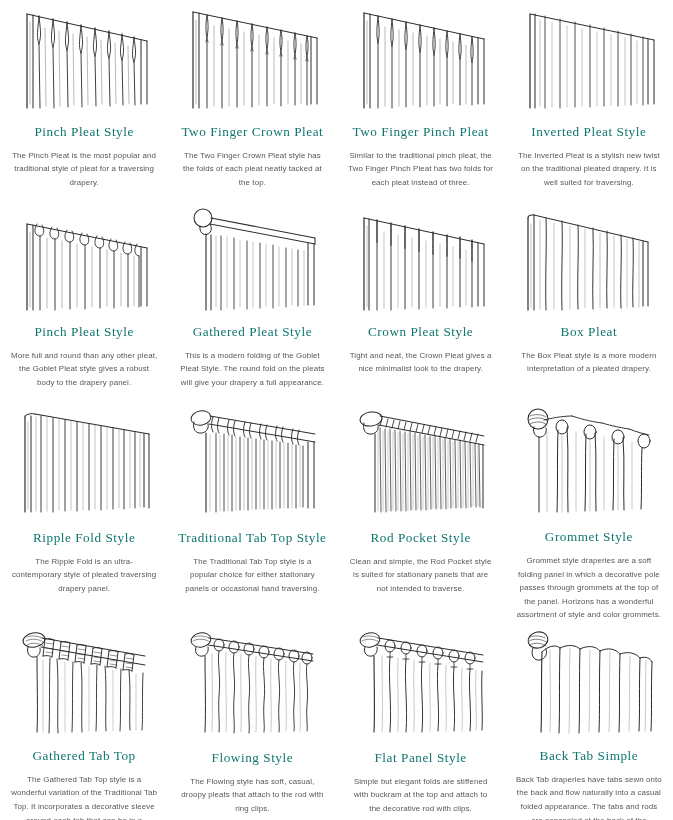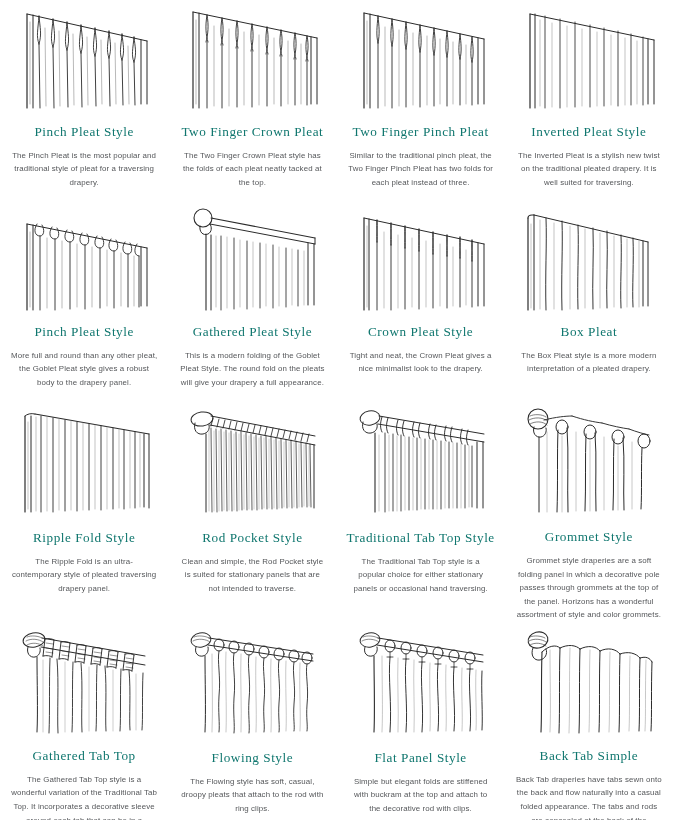--- a/index.html
+++ b/index.html
@@ -312,46 +312,20 @@
       </svg>
     </div>
     <div class="title">Ripple Fold Style</div>
     <div class="desc">The Ripple Fold is an ultra-contemporary style of pleated traversing drapery panel.</div>
   </div>
 
   <div class="cell row3">
     <div class="art">
       <svg width="150" height="122" viewBox="0 0 150 122">
         <g fill="none" stroke="#2b2b2b" stroke-width="1" stroke-linecap="round" stroke-linejoin="round">
-          <ellipse cx="25" cy="15" rx="11" ry="7" transform="rotate(-8 25 15)" stroke-width="1"></ellipse>
-          <path d="M18 19 C16 26 20 31 26 30 C31 29 33 25 32 21" stroke-width="1"></path>
-          <path d="M34 12 L138 32" stroke-width="1"></path>
-          <path d="M33 21 L138 41" stroke-width="1"></path>
-          <g stroke-width="0.85">
-            <path d="M36 14 L34 22 M42 15 L40 23 M48 16 L46 24 M54 17 L52 25 M60 18 L58 26 M66 19 L64 27 M72 20 L70 28 M78 21 L76 29 M84 22 L82 30 M90 23 L88 31 M96 24 L94 32 M102 25 L100 33 M108 26 L106 34 M114 27 L112 35 M120 28 L118 36 M126 29 L124 37 M132 30 L130 38"></path>
-          </g>
-          <path d="M29 30 L29 108" stroke-width="1"></path>
-          <path d="M137 41 L137 104"></path>
-          <g stroke-width="0.75">
-            <path d="M34 24 L35 108 M39 25 L40 108 M44 25 L45 107 M49 26 L50 107 M54 27 L55 107 M59 28 L60 107 M64 28 L65 106 M69 29 L70 106 M74 30 L75 106 M79 31 L80 106 M84 32 L85 105 M89 32 L90 105 M94 33 L95 105 M99 34 L100 105 M104 35 L105 104 M109 36 L110 104 M114 36 L115 104 M119 37 L120 104 M124 38 L125 103 M129 39 L130 103 M133 40 L134 103"></path>
-          </g>
-          <g stroke-width="0.5" stroke="#9a9a9a">
-            <path d="M32 26 L32 107 M37 27 L37 107 M42 27 L42 107 M47 28 L47 106 M52 29 L52 106 M57 30 L57 106 M62 30 L62 106 M67 31 L67 105 M72 32 L72 105 M77 33 L77 105 M82 34 L82 105 M87 34 L87 104 M92 35 L92 104 M97 36 L97 104 M102 37 L102 104 M107 38 L107 103 M112 38 L112 103 M117 39 L117 103 M122 40 L122 103 M127 41 L127 102 M132 42 L132 102"></path>
-          </g>
-        </g>
-      </svg>
-    </div>
-    <div class="title">Rod Pocket Style</div>
-    <div class="desc">Clean and simple, the Rod Pocket style is suited for stationary panels that are not intended to traverse.</div>
-  </div>
-
-  <div class="cell row3">
-    <div class="art">
-      <svg width="150" height="122" viewBox="0 0 150 122">
-        <g fill="none" stroke="#2b2b2b" stroke-width="1" stroke-linecap="round" stroke-linejoin="round">
           <ellipse cx="24" cy="14" rx="10" ry="7" transform="rotate(-10 24 14)" stroke-width="1"></ellipse>
           <path d="M17 18 C15 25 19 30 25 29 C30 28 32 24 31 20" stroke-width="1"></path>
           <path d="M33 12 L138 30" stroke-width="1"></path>
           <path d="M32 20 L138 38" stroke-width="1"></path>
           <g stroke-width="0.95">
             <path d="M36 13 C34 19 34 24 36 28 M42 14 C40 20 40 25 42 29"></path>
             <path d="M52 16 C50 22 50 27 52 31 M58 17 C56 23 56 28 58 32"></path>
             <path d="M68 18 C66 24 66 29 68 33 M74 19 C72 25 72 30 74 34"></path>
             <path d="M84 20 C82 26 82 31 84 35 M90 21 C88 27 88 32 90 36"></path>
             <path d="M100 22 C98 28 98 33 100 37 M106 23 C104 29 104 34 106 38"></path>
@@ -364,20 +338,46 @@
             <path d="M39 29 L39 108 M47 30 L47 107 M55 31 L55 107 M63 33 L63 106 M71 34 L71 106 M79 35 L79 105 M87 36 L87 105 M95 37 L95 105 M103 38 L103 104 M111 39 L111 104 M119 41 L119 104 M126 42 L126 103"></path>
           </g>
           <g stroke-width="0.55" stroke="#9a9a9a">
             <path d="M33 31 L33 107 M43 31 L43 107 M51 32 L51 107 M59 33 L59 106 M67 34 L67 106 M75 35 L75 105 M83 36 L83 105 M91 37 L91 105 M99 38 L99 104 M107 39 L107 104 M115 40 L115 104 M123 42 L123 103"></path>
           </g>
         </g>
       </svg>
     </div>
     <div class="title">Traditional Tab Top Style</div>
     <div class="desc">The Traditional Tab Top style is a popular choice for either stationary panels or occasional hand traversing.</div>
+  </div>
+
+  <div class="cell row3">
+    <div class="art">
+      <svg width="150" height="122" viewBox="0 0 150 122">
+        <g fill="none" stroke="#2b2b2b" stroke-width="1" stroke-linecap="round" stroke-linejoin="round">
+          <ellipse cx="25" cy="15" rx="11" ry="7" transform="rotate(-8 25 15)" stroke-width="1"></ellipse>
+          <path d="M18 19 C16 26 20 31 26 30 C31 29 33 25 32 21" stroke-width="1"></path>
+          <path d="M34 12 L138 32" stroke-width="1"></path>
+          <path d="M33 21 L138 41" stroke-width="1"></path>
+          <g stroke-width="0.85">
+            <path d="M36 14 L34 22 M42 15 L40 23 M48 16 L46 24 M54 17 L52 25 M60 18 L58 26 M66 19 L64 27 M72 20 L70 28 M78 21 L76 29 M84 22 L82 30 M90 23 L88 31 M96 24 L94 32 M102 25 L100 33 M108 26 L106 34 M114 27 L112 35 M120 28 L118 36 M126 29 L124 37 M132 30 L130 38"></path>
+          </g>
+          <path d="M29 30 L29 108" stroke-width="1"></path>
+          <path d="M137 41 L137 104"></path>
+          <g stroke-width="0.75">
+            <path d="M34 24 L35 108 M39 25 L40 108 M44 25 L45 107 M49 26 L50 107 M54 27 L55 107 M59 28 L60 107 M64 28 L65 106 M69 29 L70 106 M74 30 L75 106 M79 31 L80 106 M84 32 L85 105 M89 32 L90 105 M94 33 L95 105 M99 34 L100 105 M104 35 L105 104 M109 36 L110 104 M114 36 L115 104 M119 37 L120 104 M124 38 L125 103 M129 39 L130 103 M133 40 L134 103"></path>
+          </g>
+          <g stroke-width="0.5" stroke="#9a9a9a">
+            <path d="M32 26 L32 107 M37 27 L37 107 M42 27 L42 107 M47 28 L47 106 M52 29 L52 106 M57 30 L57 106 M62 30 L62 106 M67 31 L67 105 M72 32 L72 105 M77 33 L77 105 M82 34 L82 105 M87 34 L87 104 M92 35 L92 104 M97 36 L97 104 M102 37 L102 104 M107 38 L107 103 M112 38 L112 103 M117 39 L117 103 M122 40 L122 103 M127 41 L127 102 M132 42 L132 102"></path>
+          </g>
+        </g>
+      </svg>
+    </div>
+    <div class="title">Rod Pocket Style</div>
+    <div class="desc">Clean and simple, the Rod Pocket style is suited for stationary panels that are not intended to traverse.</div>
   </div>
 
   <div class="cell row3">
     <div class="art">
       <svg width="150" height="122" viewBox="0 0 150 122">
         <g fill="none" stroke="#2b2b2b" stroke-width="1" stroke-linecap="round" stroke-linejoin="round">
           <circle cx="24" cy="15" r="10" stroke-width="1.1"></circle>
           <g stroke-width="0.6">
             <path d="M16 12 C20 10 28 10 32 13 M15 16 C20 13 29 13 33 17 M16 20 C21 17 29 17 33 21"></path>
           </g>

